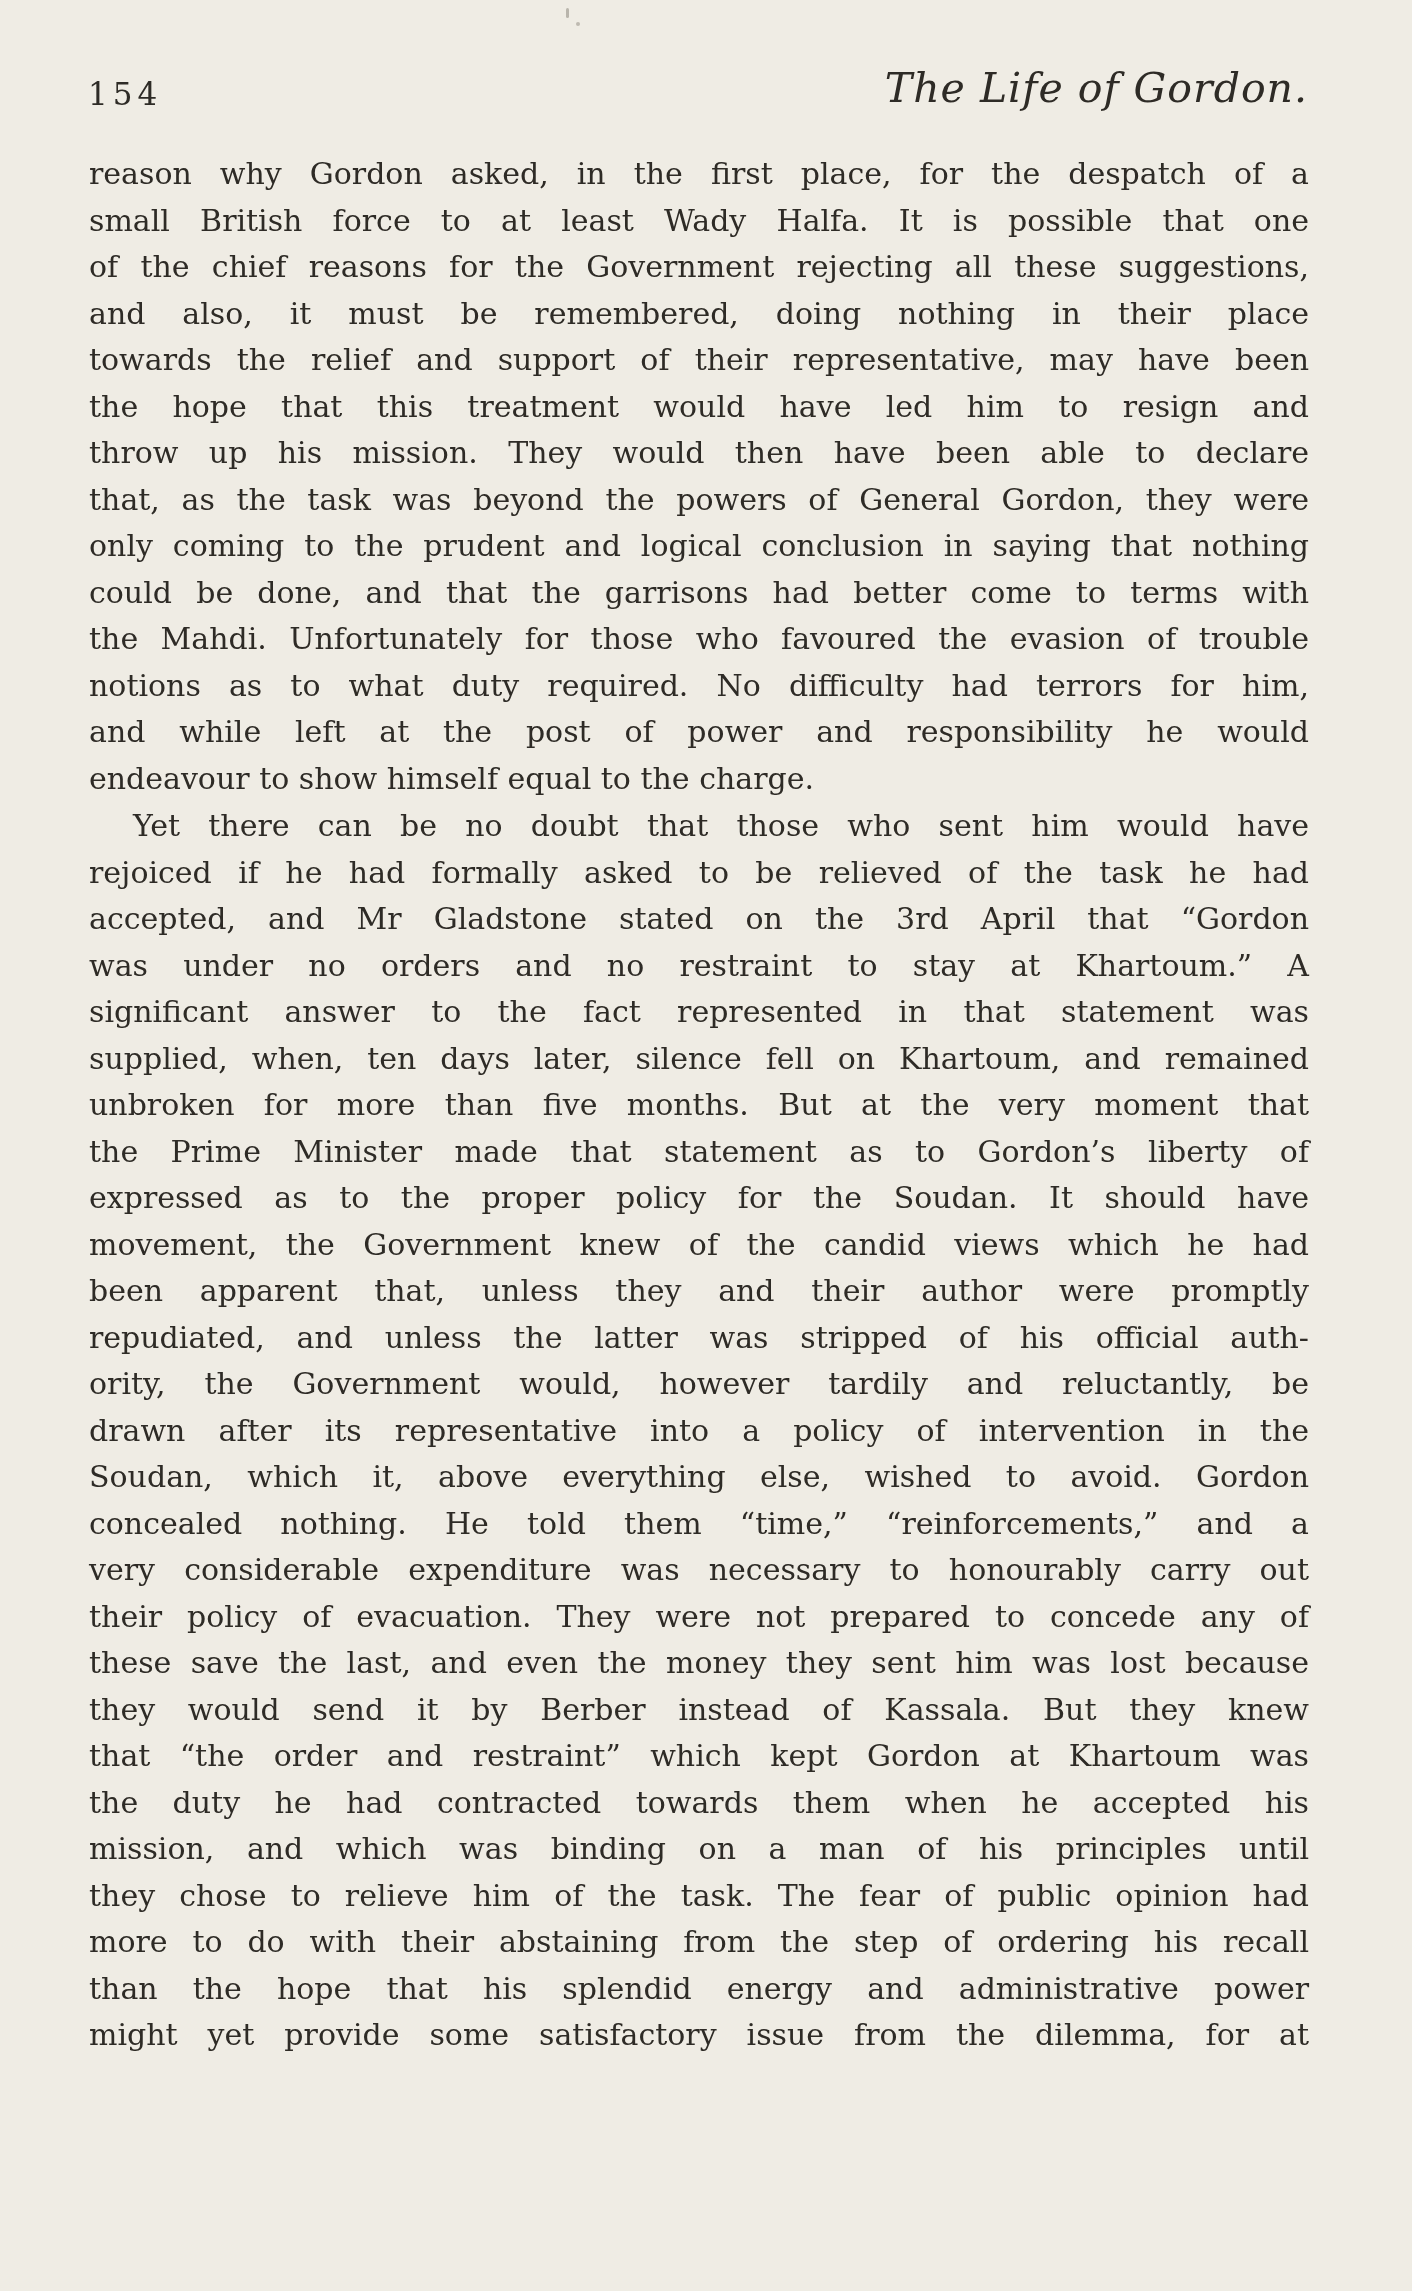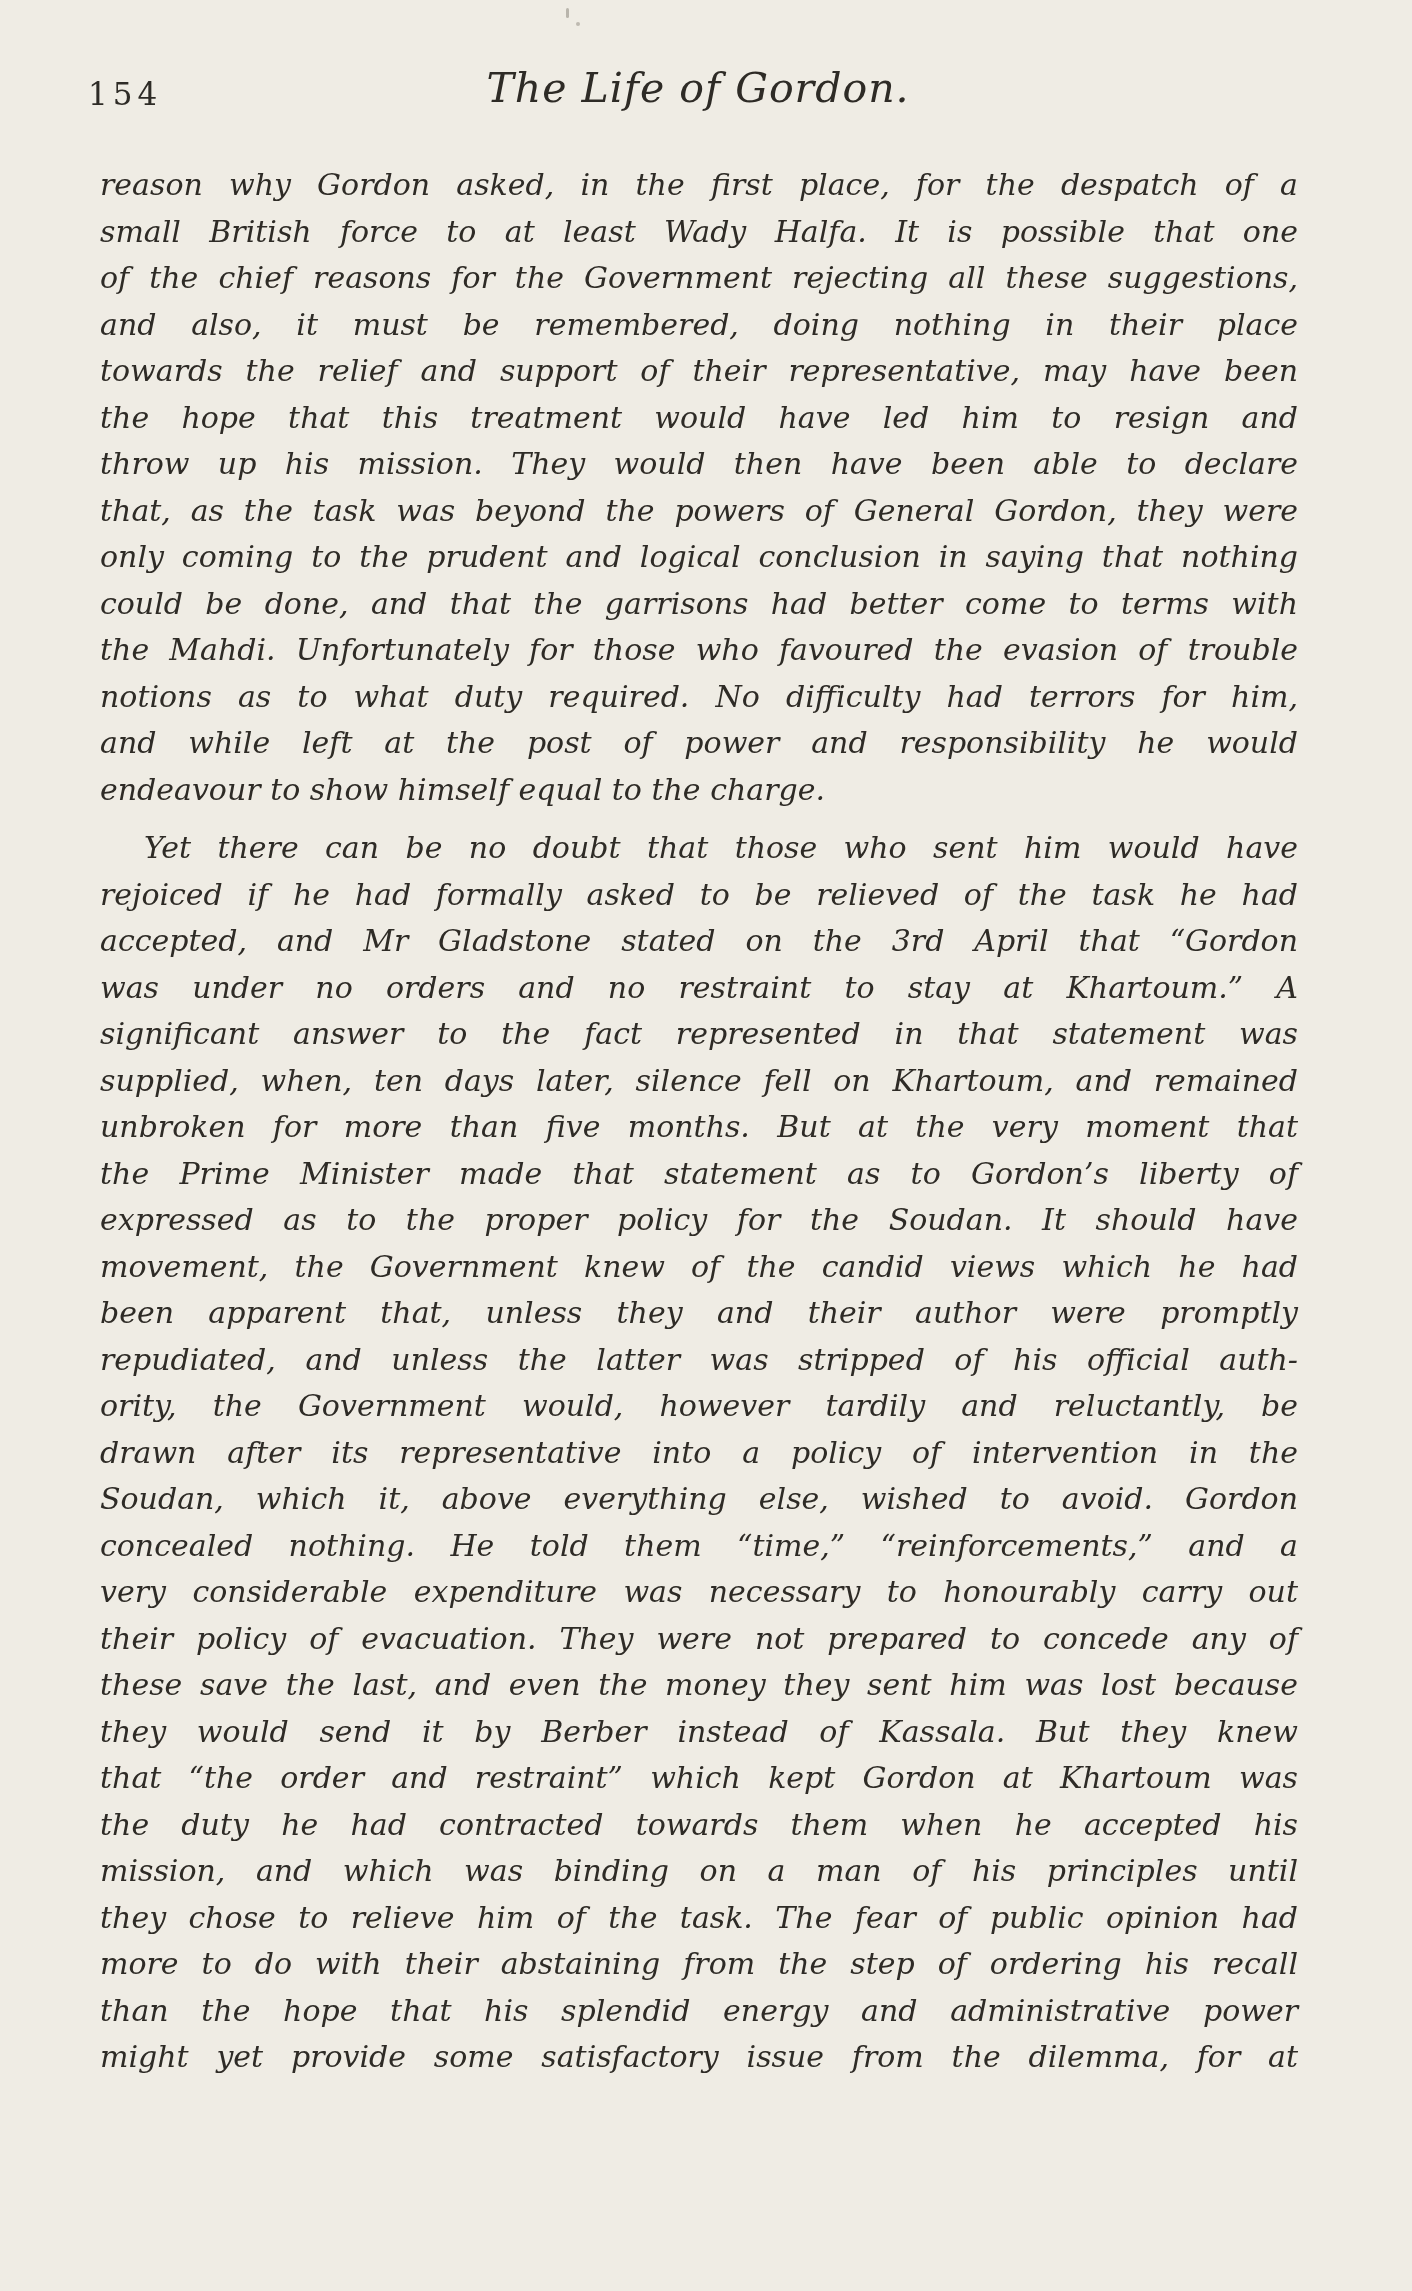--- a/index.html
+++ b/index.html
@@ -27,34 +27,33 @@
     left: 0;
     top: 12px;
     font-size: 31px;
     letter-spacing: 5px;
   }
   .header-title {
     position: absolute;
     left: 0;
     right: 0;
     top: 0;
-    text-align: center;
+    text-align: right;
     font-style: italic;
     font-size: 41px;
     letter-spacing: 1px;
   }
   .text-block {
     position: absolute;
     top: 150px;
     left: 88px;
     width: 1222px;
   }
   .paragraph {
-    margin: 12px;
-    font-style: italic;
+    margin: 1px;
   }
   .line {
     font-size: 30px;
     line-height: 46.5px;
     text-align: justify;
     text-align-last: justify;
   }
   .line.no-justify-last {
     text-align-last: left;
   }

